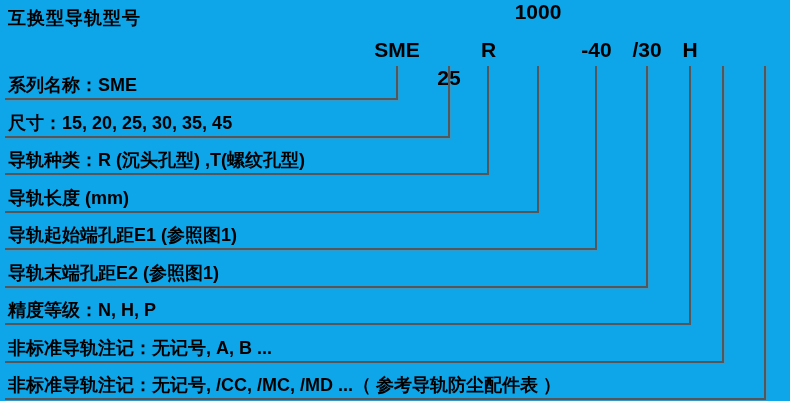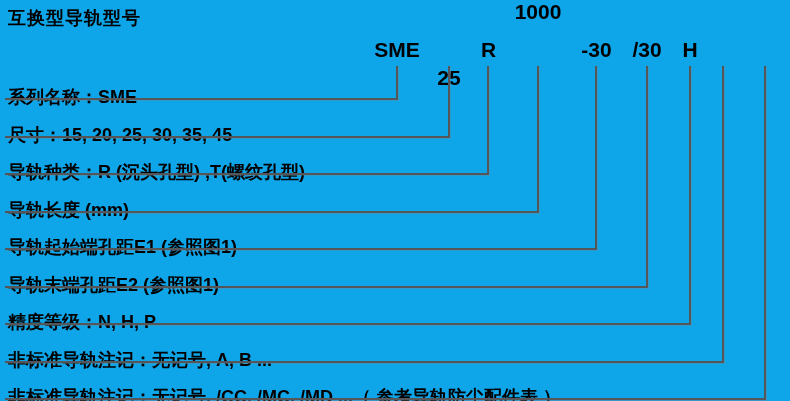--- a/index.html
+++ b/index.html
@@ -29,21 +29,21 @@
   }
   
   .vline{
     position:absolute;width:2px;background:#55565a;top:66px;
     box-shadow:1px 0 0 rgba(130,130,130,0.35);
   }
   
   .row-label{
     position:absolute;left:8px;
     font-size:18px;font-weight:bold;color:#000;
-    line-height:24px;white-space:nowrap;margin-top:12px;
+    line-height:24px;white-space:nowrap;
   }
   .hline{
     position:absolute;left:5px;height:2px;background:#55565a;
     box-shadow:1px 1px 0 rgba(130,130,130,0.35);
   }
 </style>
 </head>
 <body>
 
 <div id="canvas">
@@ -60,21 +60,21 @@
   </div>
   <div class="seg" style="left:474px;width:29px;">
     <span class="seg-label">R</span>
     <div class="seg-bar"></div>
   </div>
   <div class="seg" style="left:511px;width:54px;gap:38px;">
     <span class="seg-label">1000</span>
     <div class="seg-bar"></div>
   </div>
   <div class="seg" style="left:577px;width:39px;">
-    <span class="seg-label">-30</span>
+    <span class="seg-label">-40</span>
     <div class="seg-bar"></div>
   </div>
   <div class="seg" style="left:628px;width:38px;">
     <span class="seg-label">/30</span>
     <div class="seg-bar"></div>
   </div>
   <div class="seg" style="left:679px;width:22px;">
     <span class="seg-label">H</span>
     <div class="seg-bar"></div>
   </div>

